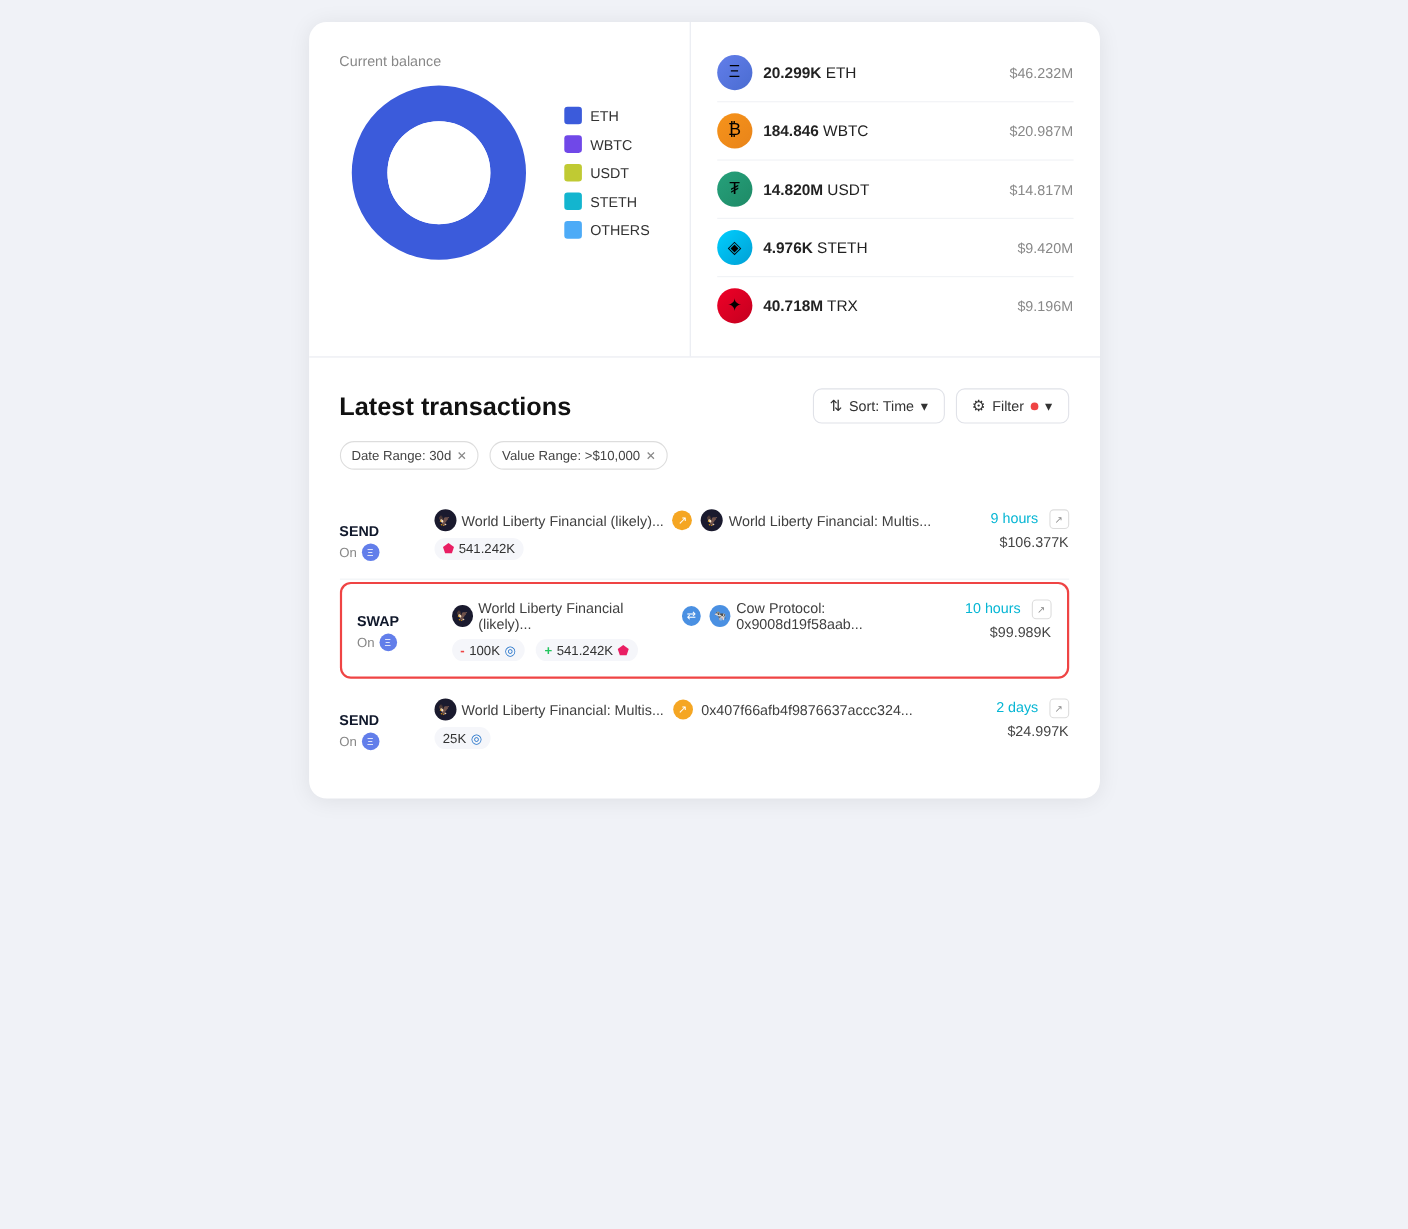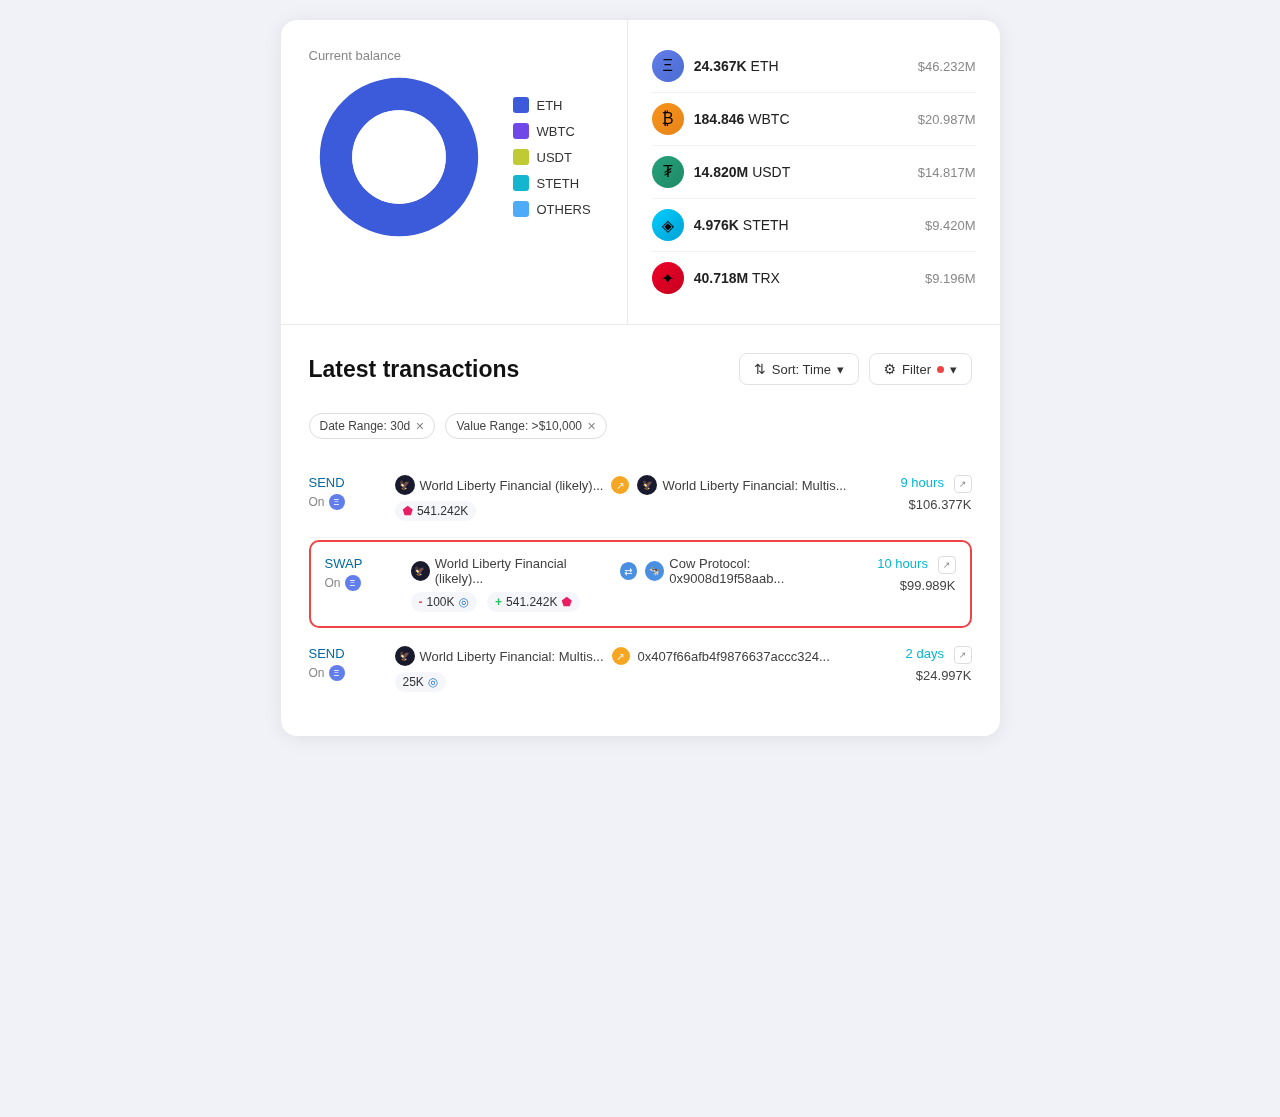--- a/index.html
+++ b/index.html
@@ -211,21 +211,20 @@
       display: flex;
       align-items: flex-end;
       gap: 5px;
       padding: 5px 10px;
       border: 1px solid #ddd;
       border-radius: 20px;
       font-size: 12px;
       color: #444;
       background: #fff;
       cursor: pointer;
-      margin-top: 12px;
     }
     .chip-close {
       font-size: 11px;
       color: #888;
       cursor: pointer;
     }
 
     
     .tx-row {
       display: flex;
@@ -235,22 +234,23 @@
       gap: 16px;
     }
     .tx-row:last-child { border-bottom: none; }
 
     .tx-type-col {
       width: 70px;
       flex-shrink: 0;
     }
     .tx-type {
       font-size: 13px;
-      font-weight: 400;
-      color: #0369a1;
+      font-weight: 700;
+      color: #0f172a;
+      margin-top: 12px;
     }
     .tx-chain {
       display: flex;
       align-items: center;
       gap: 4px;
       margin-top: 4px;
       font-size: 12px;
       color: #888;
     }
     .eth-icon {
@@ -444,21 +444,21 @@
         </div>
       </div>
     </div>
 
     <div class="token-holdings">
 
       <div class="token-row">
         <div class="token-icon icon-eth">Ξ</div>
         <div class="token-info">
           <div class="token-amount">
-            <strong>24.367K</strong> ETH
+            <strong>20.299K</strong> ETH
           </div>
         </div>
         <div class="token-value">$46.232M</div>
       </div>
 
       <div class="token-row">
         <div class="token-icon icon-btc">₿</div>
         <div class="token-info">
           <div class="token-amount">
             <strong>184.846</strong> WBTC

